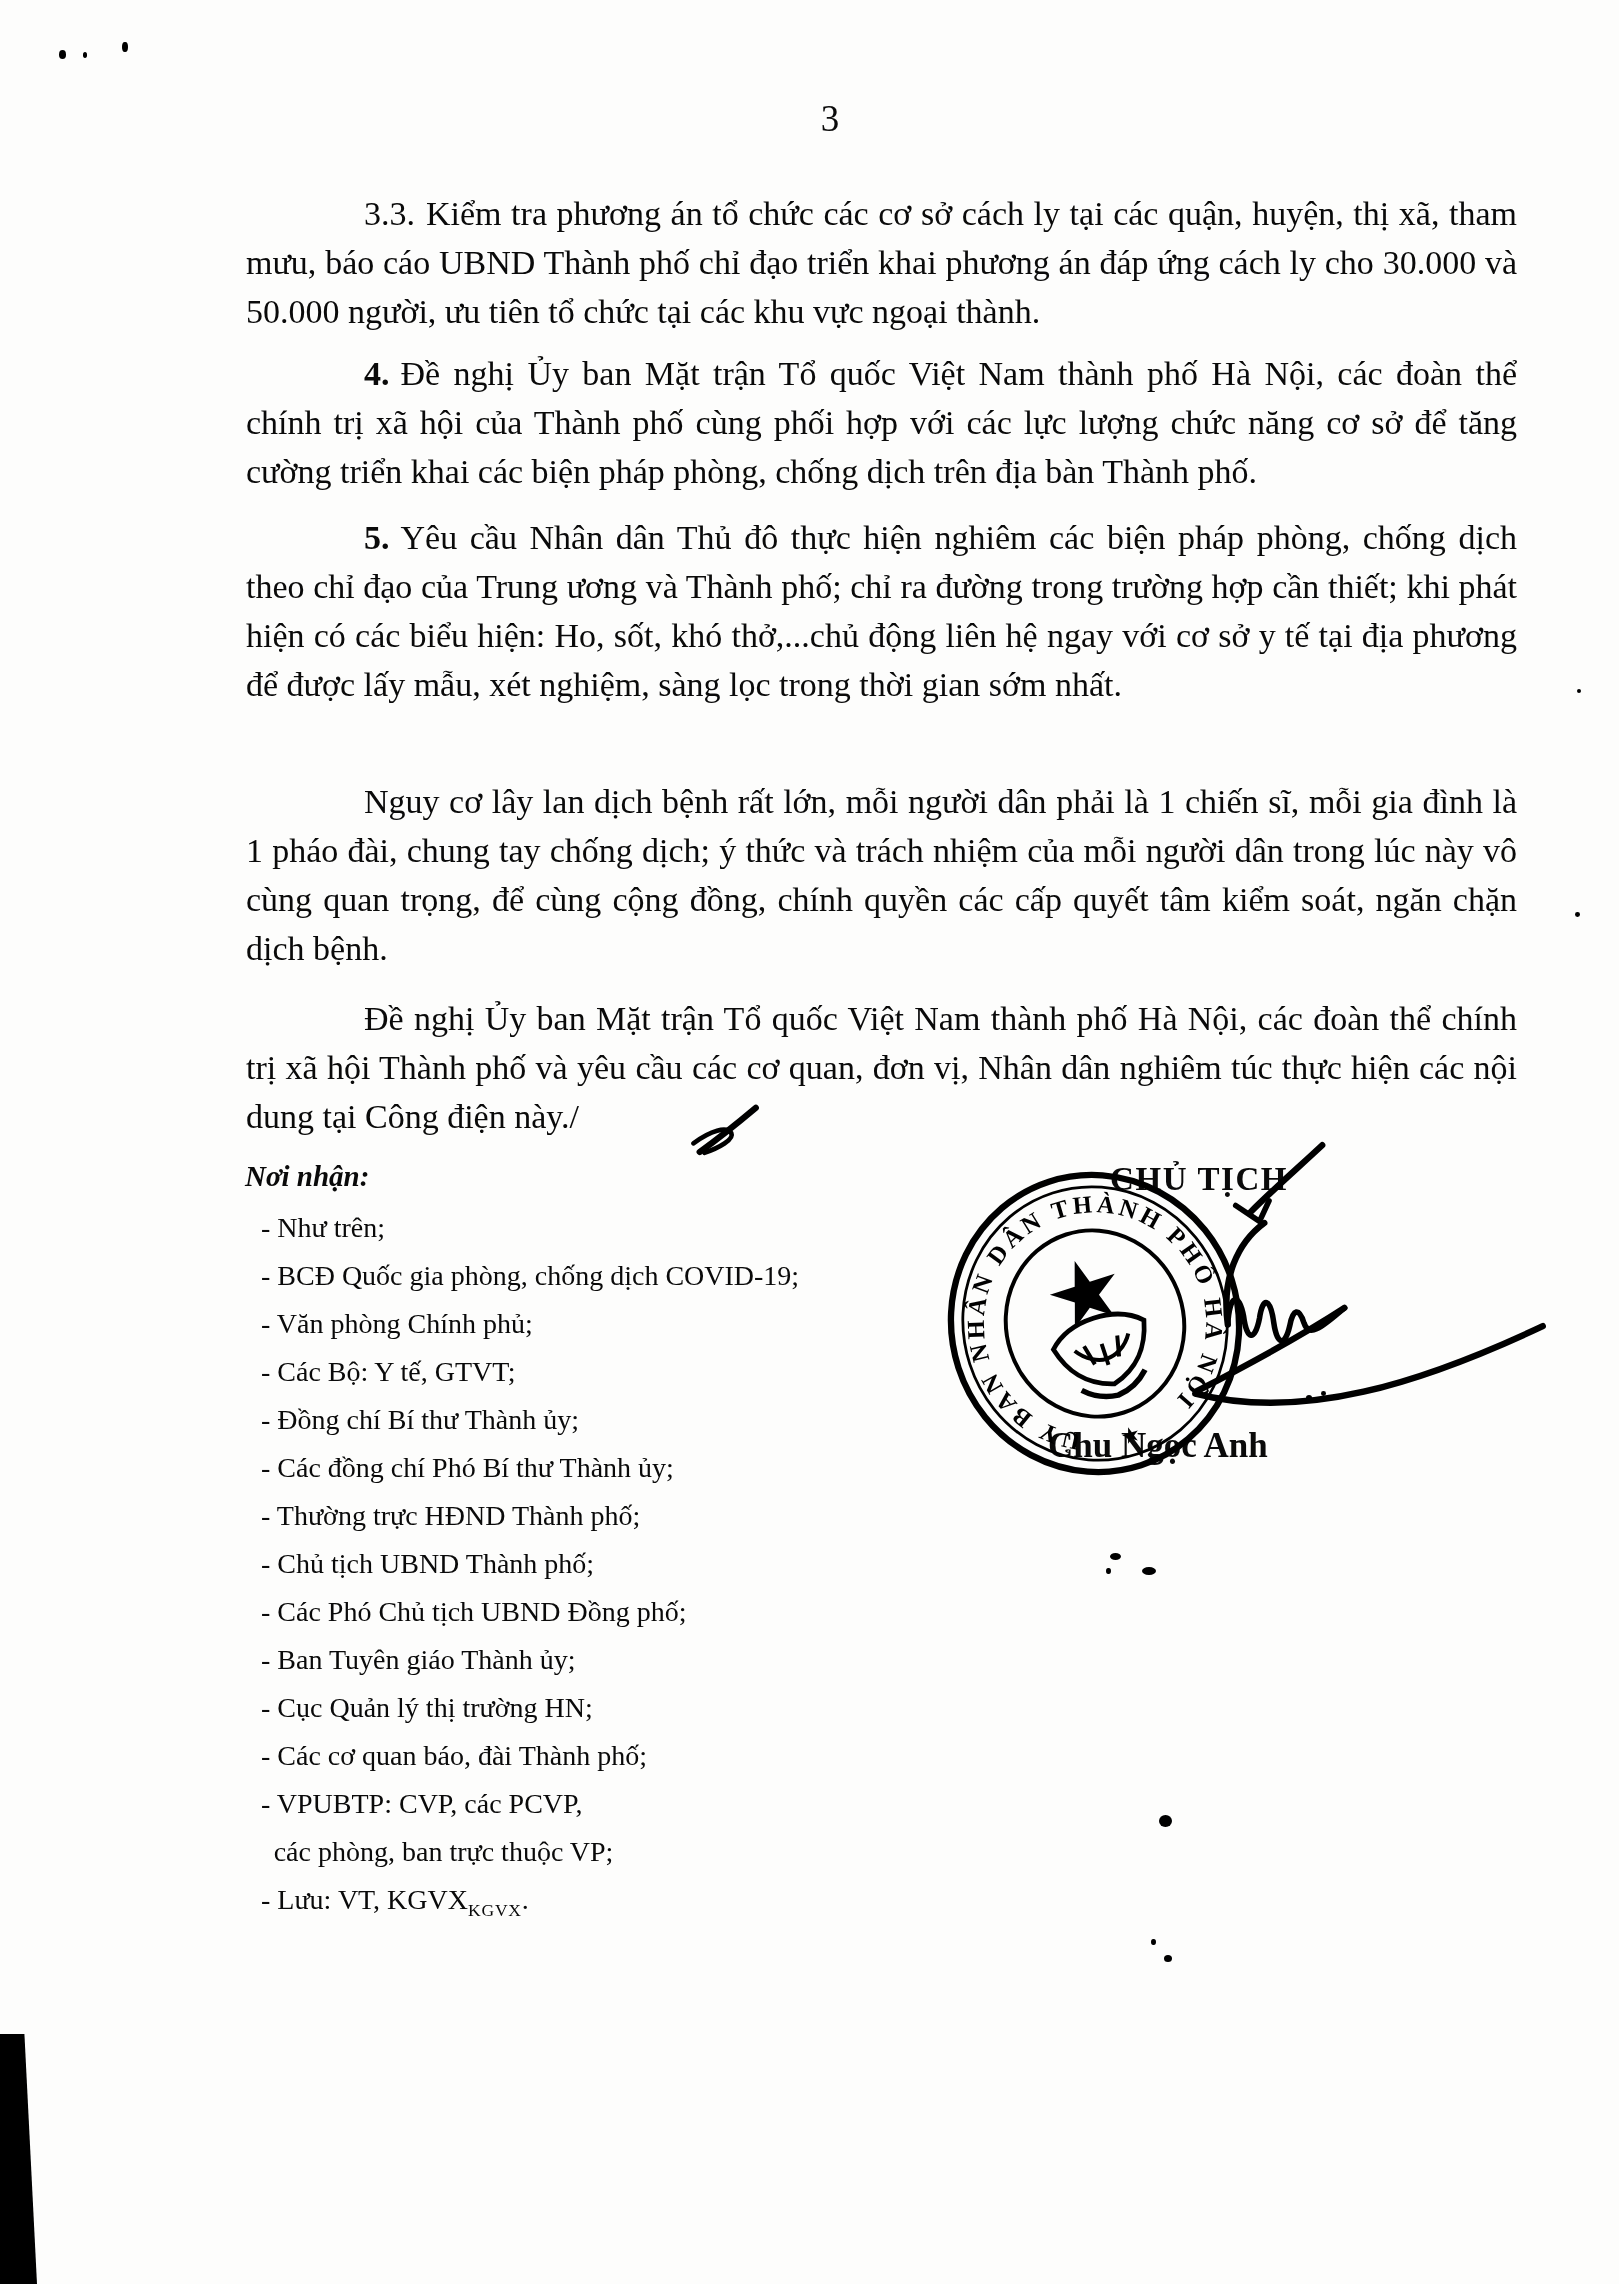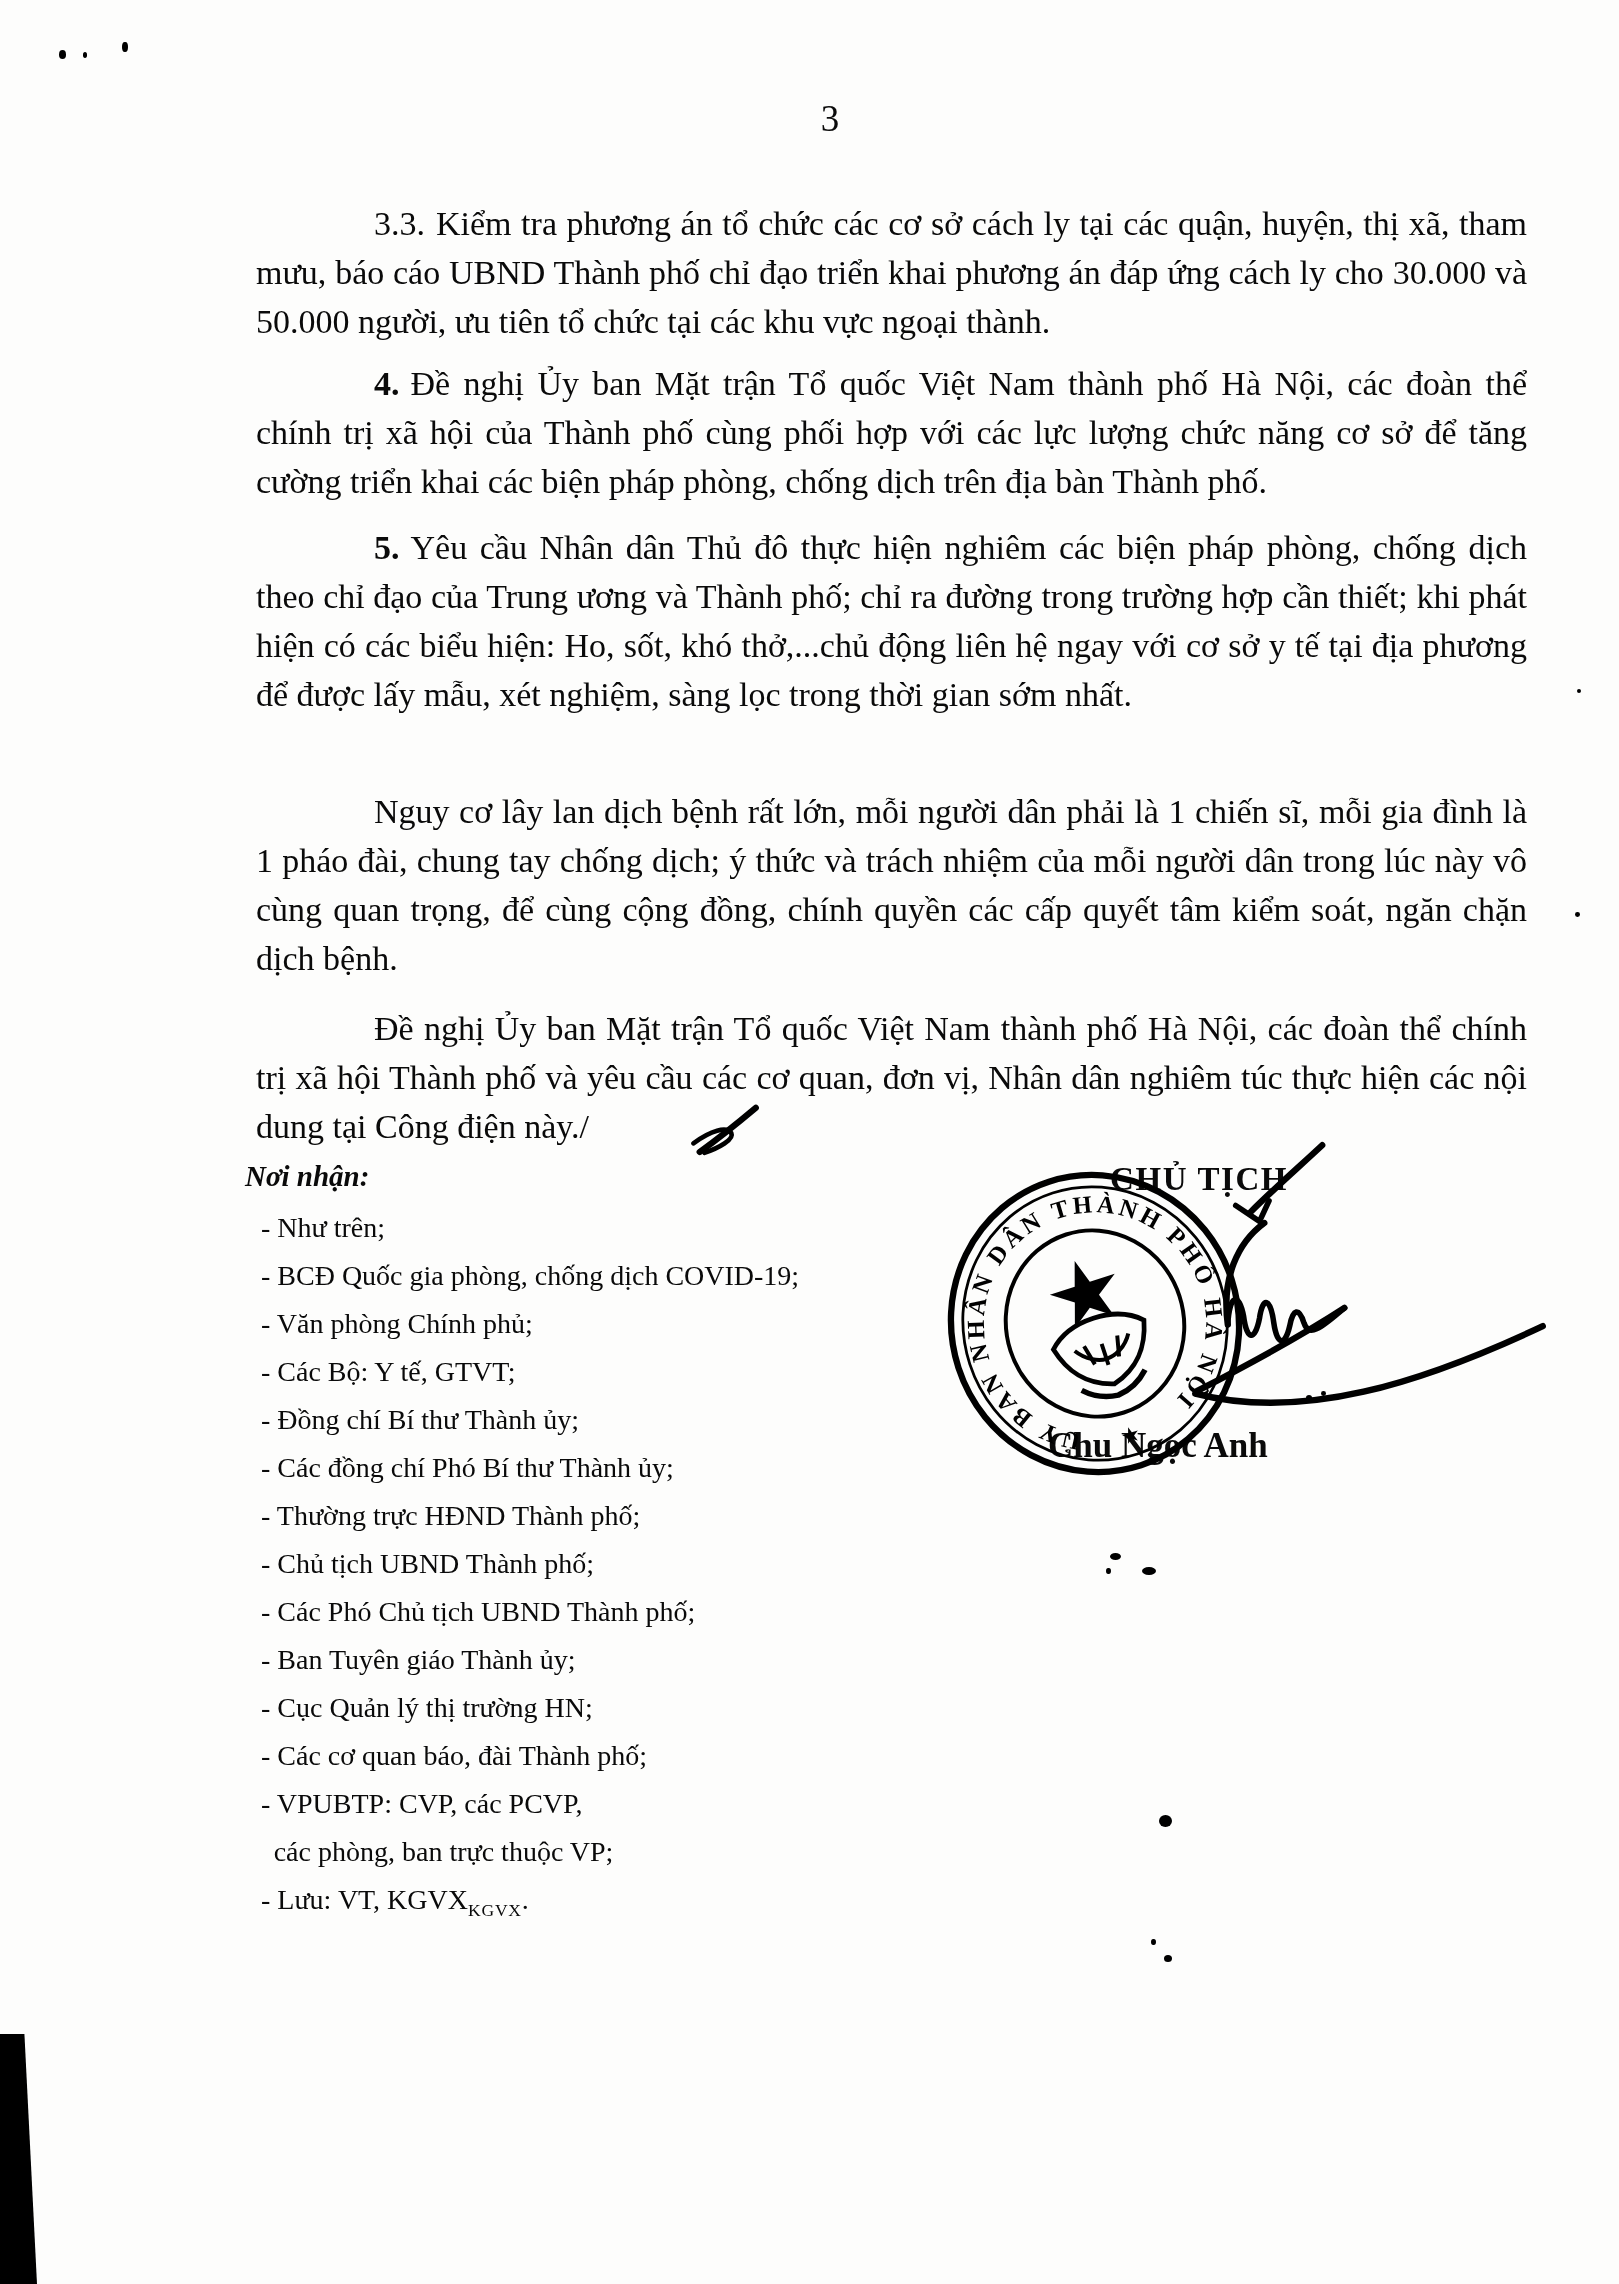--- a/index.html
+++ b/index.html
@@ -2,21 +2,21 @@
 <html style="font-size:12.7px"><head>
 <meta charset="utf-8">
 <style>
   html,body{margin:0;padding:0;background:#777;}
   .page{
     position:relative;width:1619px;height:2284px;background:#fdfdfc;
     font-family:"Liberation Serif","DejaVu Serif",serif;color:#0a0a0a;overflow:hidden;
   }
   .page-number{position:absolute;left:798px;top:97px;width:64px;text-align:center;font-size:37px;}
   .para{
-    position:absolute;left:242px;width:1271px;margin:14px;
+    position:absolute;left:242px;width:1271px;margin:4px;
     font-size:34px;line-height:49px;text-align:justify;text-indent:118px;
   }
   .para .plabel{margin-right:11px;}
   .para .plabel:empty{margin-right:0;}
   .plabel.bold{font-weight:bold;}
   #p1{top:185px}#p2{top:345px}#p3{top:509px}#p4{top:773px}#p5{top:990px}
   .recipients-heading{
     position:absolute;left:245px;top:1160px;margin:0;
     font-size:29px;font-weight:bold;font-style:italic;
   }
@@ -76,21 +76,21 @@
 
   <ul class="recipients-list">
     <li>- Như trên;</li>
     <li>- BCĐ Quốc gia phòng, chống dịch COVID-19;</li>
     <li>- Văn phòng Chính phủ;</li>
     <li>- Các Bộ: Y tế, GTVT;</li>
     <li>- Đồng chí Bí thư Thành ủy;</li>
     <li>- Các đồng chí Phó Bí thư Thành ủy;</li>
     <li>- Thường trực HĐND Thành phố;</li>
     <li>- Chủ tịch UBND Thành phố;</li>
-    <li>- Các Phó Chủ tịch UBND Thành phố;</li>
+    <li>- Các Phó Chủ tịch UBND Đồng phố;</li>
     <li>- Ban Tuyên giáo Thành ủy;</li>
     <li>- Cục Quản lý thị trường HN;</li>
     <li>- Các cơ quan báo, đài Thành phố;</li>
     <li>- VPUBTP: CVP, các PCVP,</li>
     <li class="cont">các phòng, ban trực thuộc VP;</li>
     <li><span>- Lưu: VT, KGVX</span><span class="luu-sub">KGVX</span><span>.</span></li>
   </ul>
 
   <p class="sig-title">CHỦ TỊCH</p>
   <p class="sig-name">Chu Ngọc Anh</p>

